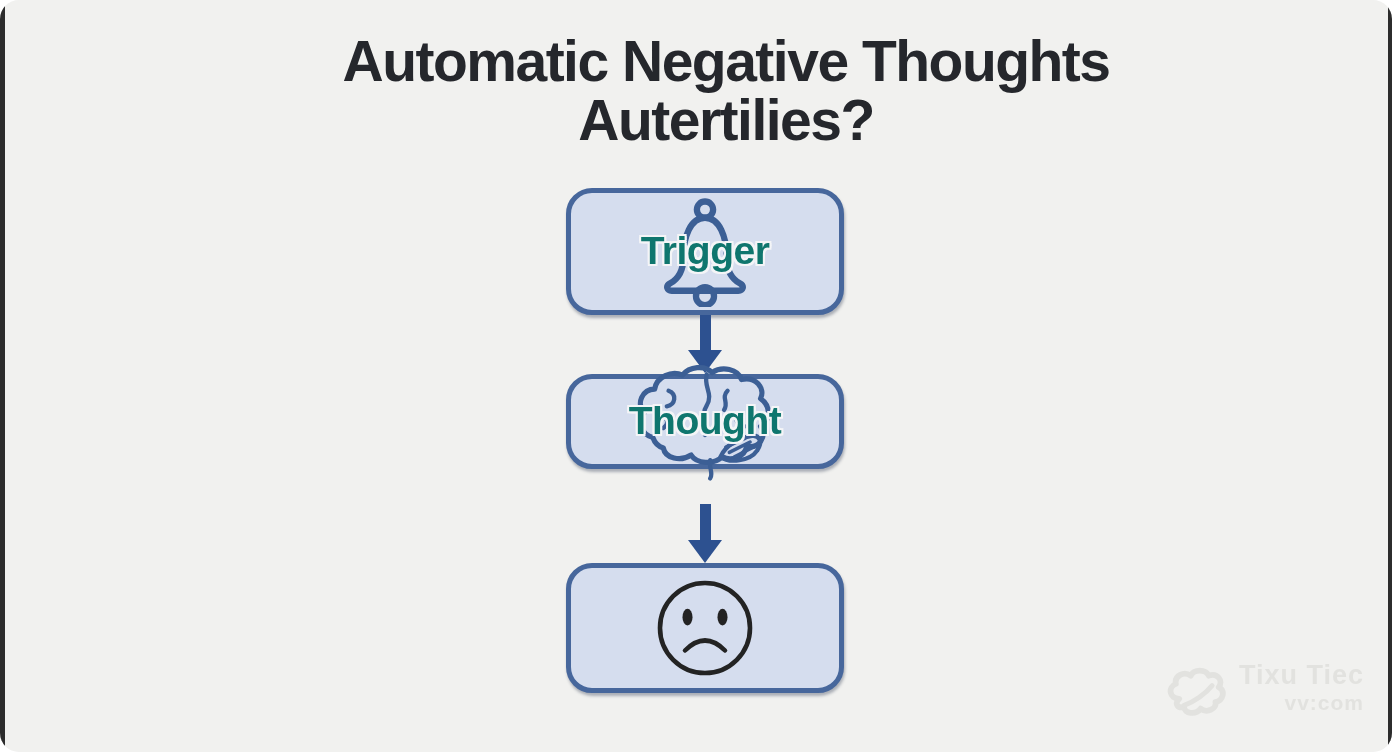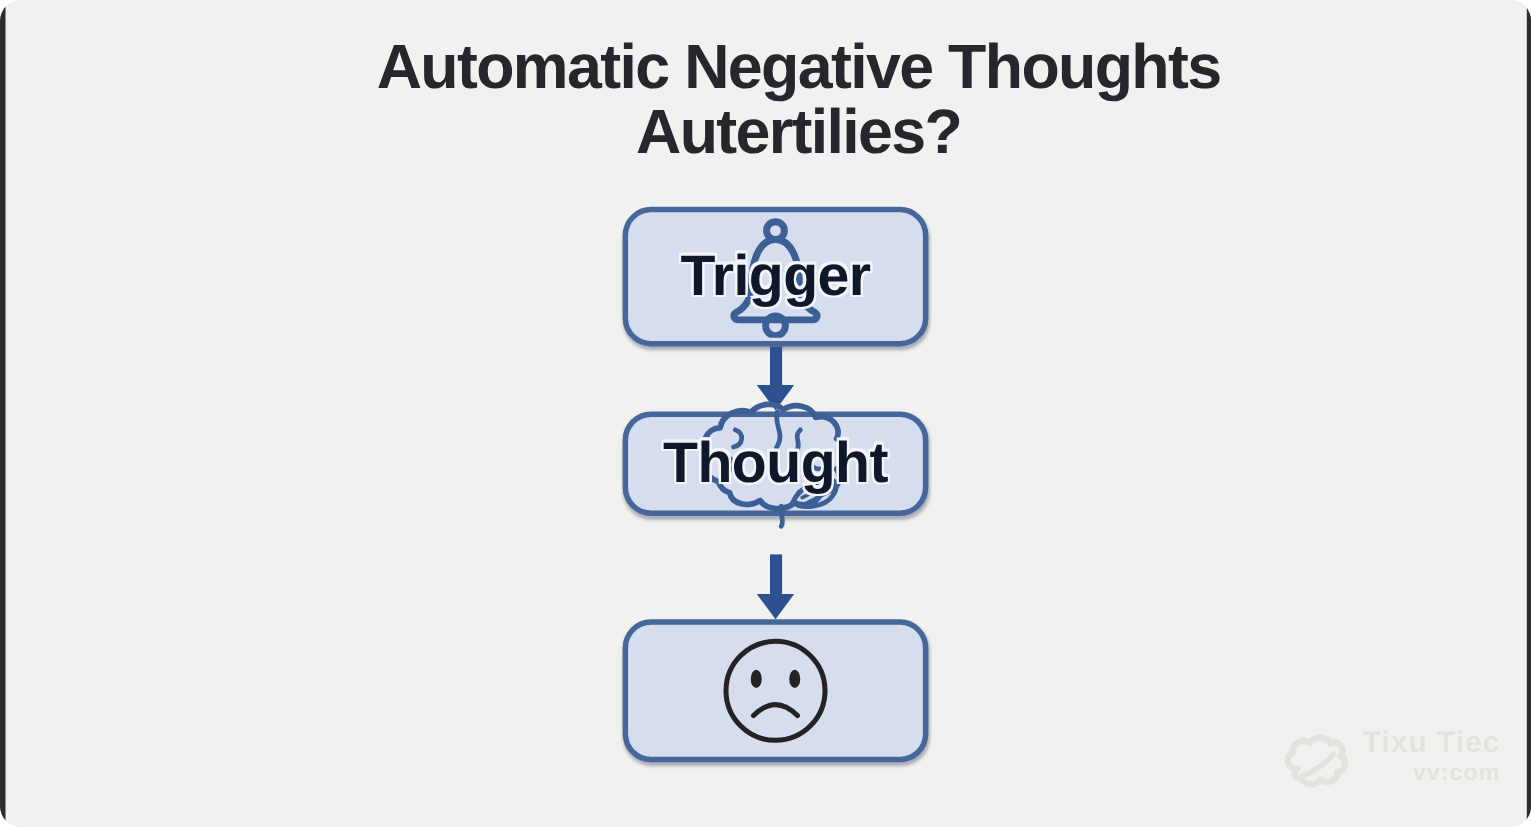--- a/index.html
+++ b/index.html
@@ -40,22 +40,22 @@
   .step-feeling{top:563px;height:130px;}
 
   .step-icon{
     position:absolute;left:50%;top:50%;
     transform:translate(-50%,-50%);
   }
   .step-label{
     position:absolute;left:0;top:50%;width:100%;
     transform:translateY(-52%);
     text-align:center;
-    font-weight:bold;font-size:52px;letter-spacing:-0.5px;
-    color:#0f172a;
+    font-weight:bold;font-size:39px;letter-spacing:-0.5px;
+    color:#0f766e;
     text-shadow:
       -2px -2px 0 #f4f5f7, 2px -2px 0 #f4f5f7,
       -2px  2px 0 #f4f5f7, 2px  2px 0 #f4f5f7,
        0   -2px 0 #f4f5f7, 0    2px 0 #f4f5f7,
       -2px  0   0 #f4f5f7, 2px  0   0 #f4f5f7;
   }
 
   .arrow{position:absolute;left:688px;width:34px;}
   .arrow-1{top:315px;}
   .arrow-2{top:504px;}

